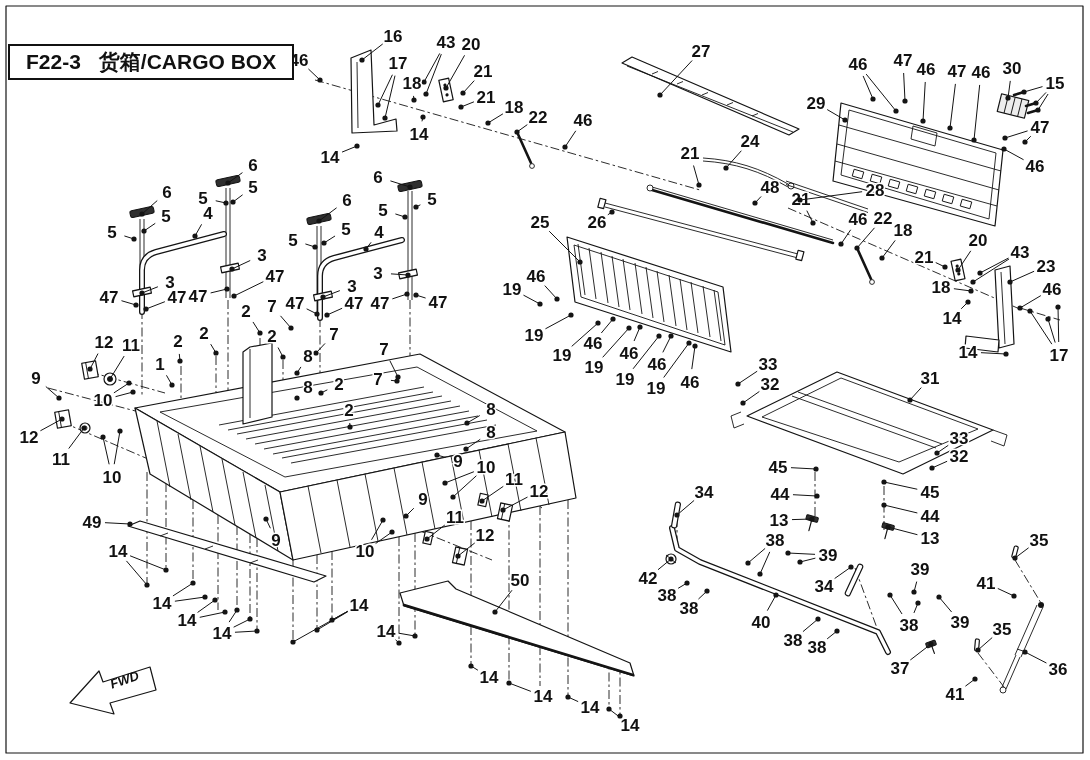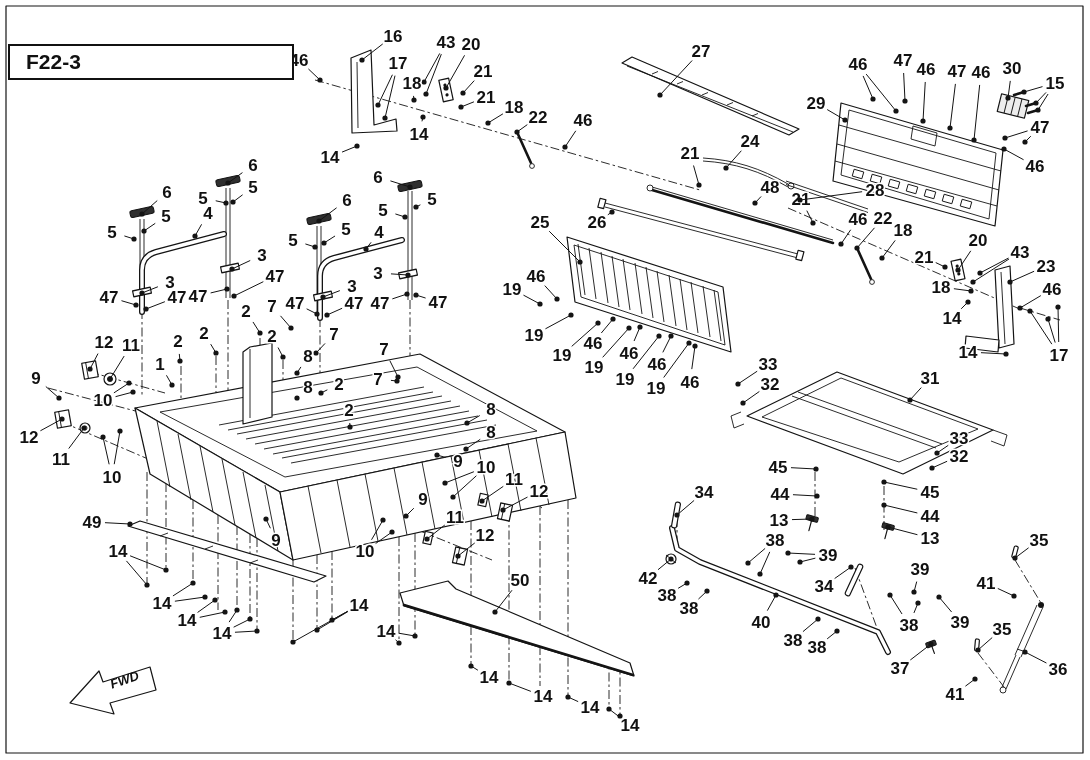--- a/index.html
+++ b/index.html
@@ -27,20 +27,21 @@
   .fastener{fill:#141414;}
   .fwd-text{font-family:"Liberation Sans",sans-serif;font-weight:bold;font-style:italic;font-size:13px;fill:#111;text-anchor:middle;}
 </style>
 </head>
 <body>
 
 <div id="page">
 
   <div id="title-box">
     <span>F22-3</span>
+    <span>货箱/CARGO BOX</span>
   </div>
 
   <svg id="scene" width="1090" height="760" viewBox="0 0 1090 760">
 
     <rect x="6" y="6" width="1077" height="747" class="ink"></rect>
 
     <g>
       <path class="dash" d="M315,80L700,190"></path>
       <path class="dash" d="M788,208L1022,310M1020,308L1060,320"></path>
       <path class="dash" d="M90,372L165,393M62,422L190,477M48,388L162,418"></path>

